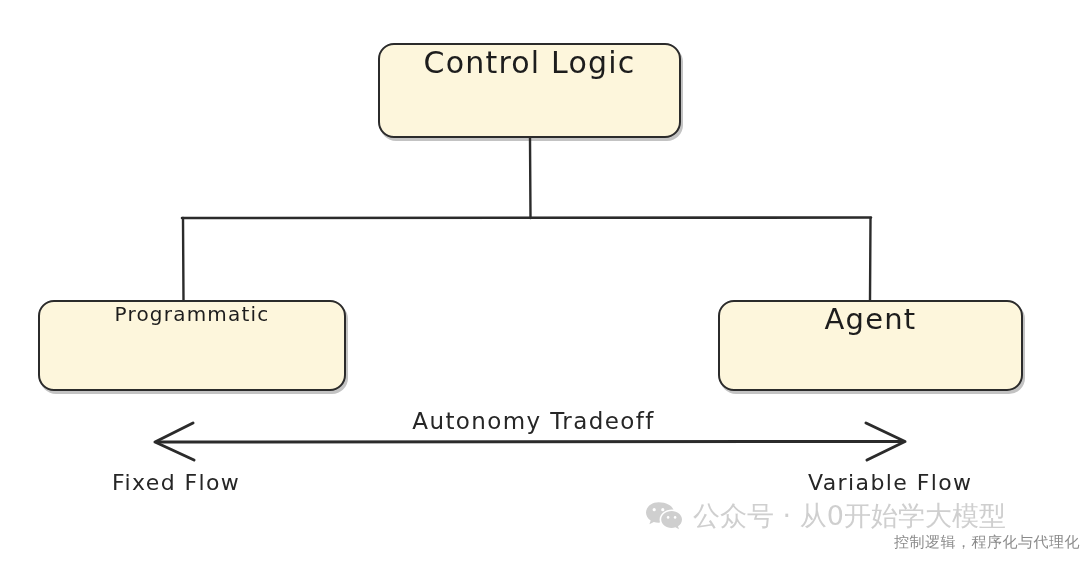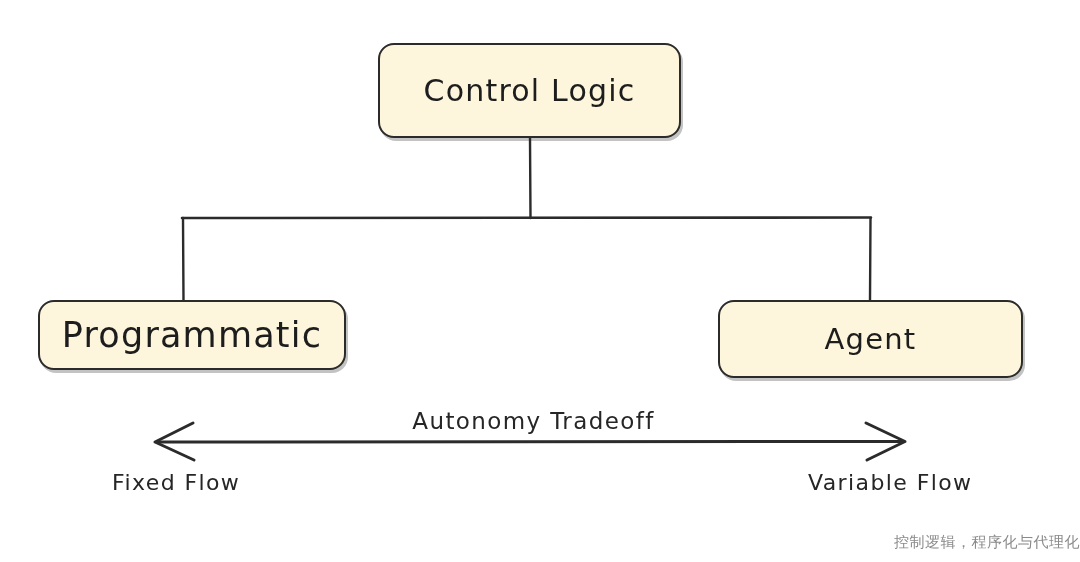--- a/index.html
+++ b/index.html
@@ -24,49 +24,49 @@
   }
 
   
   .node {
     position: absolute;
     box-sizing: border-box;
     background: #FDF6DC;
     border: 2.6px solid #2b2b2b;
     border-radius: 16px;
     display: flex;
-    align-items: center;
+    align-items: flex-start;
     justify-content: center;
     color: #1d1d1d;
     font-family: "DejaVu Sans", sans-serif;
     letter-spacing: 1.2px;
     box-shadow: 2px 3px 0 rgba(40,40,40,0.28);
   }
 
   #node-control-logic {
     left: 378px;
     top: 43px;
     width: 303px;
     height: 95px;
     font-size: 30px;
   }
 
   #node-programmatic {
     left: 38px;
     top: 300px;
     width: 308px;
-    height: 70px;
-    font-size: 35px;
+    height: 91px;
+    font-size: 20px;
   }
 
   #node-agent {
     left: 718px;
     top: 300px;
     width: 305px;
-    height: 78px;
+    height: 91px;
     font-size: 29px;
   }
 
   
   #connectors {
     position: absolute;
     left: 0;
     top: 0;
     width: 1080px;
     height: 562px;
@@ -158,16 +158,29 @@
   <div class="node" id="node-agent">
     <span>Agent</span>
   </div>
 
   <div class="axis-label" id="label-autonomy">Autonomy Tradeoff</div>
 
   <div class="axis-label" id="label-fixed-flow">Fixed Flow</div>
 
   <div class="axis-label" id="label-variable-flow">Variable Flow</div>
 
+  <div id="watermark">
+    <svg id="watermark-icon" width="38" height="30" viewBox="0 0 38 30" xmlns="http://www.w3.org/2000/svg">
+      <g fill="#cfcfcf">
+        <path d="M13.6 1.2C6.6 1.2 1 5.9 1 11.6c0 3.2 1.8 6.1 4.7 8L4.4 23.3l4.4-2.3c1.5.4 3.1.7 4.8.7.5 0 1 0 1.5-.1-.3-.9-.5-1.9-.5-2.9 0-5.6 5.5-10.1 12.4-10.1.5 0 1 0 1.4.1C27.2 4.5 21 1.2 13.6 1.2z"></path>
+        <circle cx="9.2" cy="8.7" r="1.6" fill="#ffffff"></circle>
+        <circle cx="17.8" cy="8.7" r="1.6" fill="#ffffff"></circle>
+        <path d="M37 18.4c0-4.7-4.7-8.5-10.4-8.5s-10.4 3.8-10.4 8.5 4.7 8.5 10.4 8.5c1.3 0 2.6-.2 3.8-.6l3.6 1.9-1-3c2.4-1.5 4-3.9 4-6.8z"></path>
+        <circle cx="23.1" cy="16.4" r="1.3" fill="#ffffff"></circle>
+        <circle cx="30.1" cy="16.4" r="1.3" fill="#ffffff"></circle>
+      </g>
+    </svg>
+    <span>公众号 · 从0开始学大模型</span>
+  </div>
 
   <div id="caption">控制逻辑，程序化与代理化</div>
 
 </div>
 
 </body></html>

